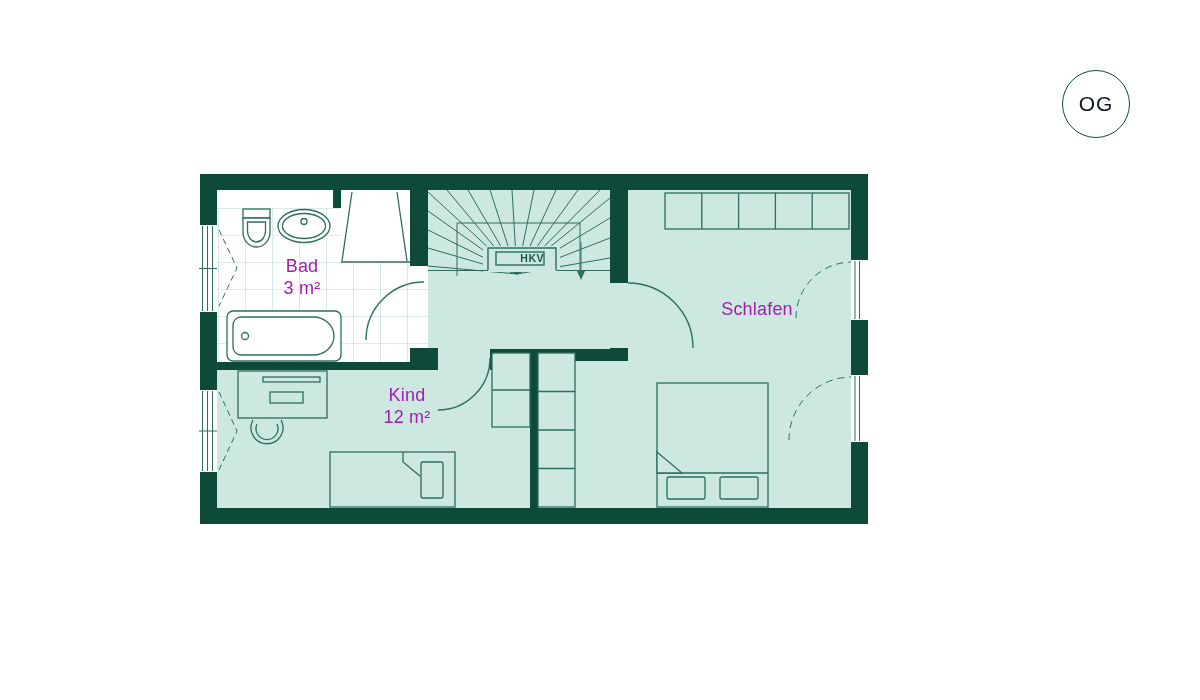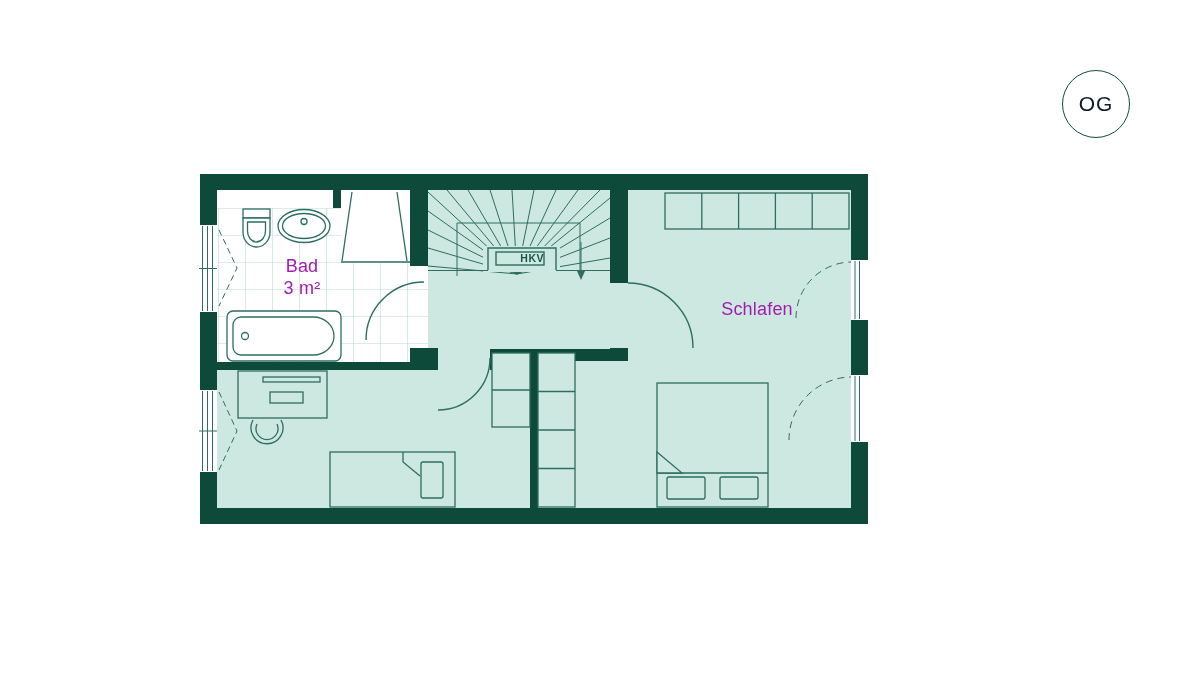--- a/index.html
+++ b/index.html
@@ -161,20 +161,24 @@
 
 <div class="room-label" style="left:222px;top:255px;">
   <div>Bad</div>
   <div>3 m²</div>
 </div>
 <div class="room-label" style="left:440px;top:286px;">
 </div>
 <div class="room-label" style="left:677px;top:286px;margin-top:12px;">
   <div>Schlafen</div>
 </div>
+<div class="room-label" style="left:327px;top:384px;">
+  <div>Kind</div>
+  <div>12 m²</div>
+</div>
 
 <div class="hkv-label">HKV</div>
 
 <div class="og-badge">
   <span>OG</span>
 </div>
 
 </div>
 
 </body></html>

